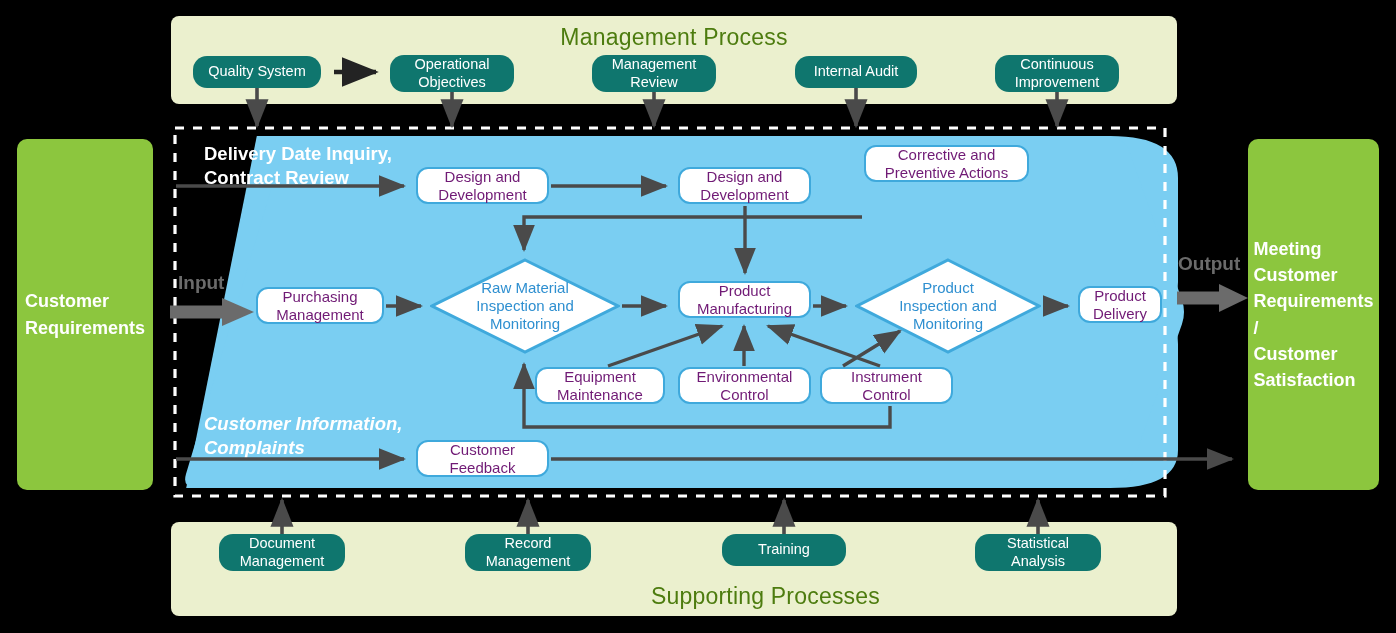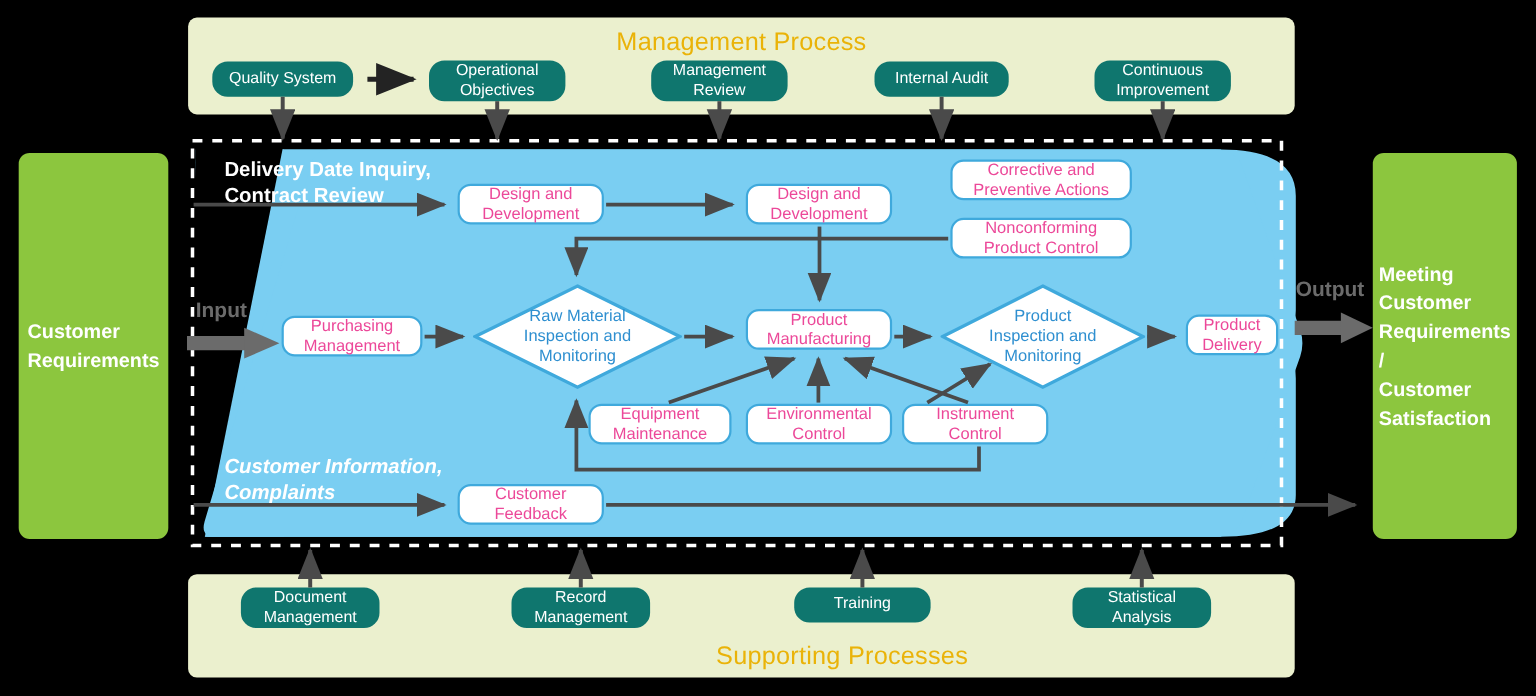--- a/index.html
+++ b/index.html
@@ -3,37 +3,37 @@
 <meta charset="utf-8">
 <style>
   html,body{margin:0;padding:0;background:#000;}
   body{width:1396px;height:633px;overflow:hidden;
        font-family:"Liberation Sans",sans-serif;}
   #stage{position:relative;width:1396px;height:633px;background:#000;}
 
   
   .band{position:absolute;background:#EBF0CE;border-radius:8px;}
   .band-title{position:absolute;width:100%;text-align:center;
-    color:#eab308;font-size:23px;letter-spacing:.2px;}
+    color:#4d7c0f;font-size:23px;letter-spacing:.2px;}
 
   
   .greenpanel{position:absolute;background:#8CC63E;border-radius:10px;
     display:flex;align-items:center;justify-content:center;text-align:left;
     color:#fff;font-weight:bold;font-size:18px;line-height:1.45;padding:0 8px;
     box-sizing:border-box;}
 
   
   .gchip{position:absolute;background:#0f766e;border-radius:14px;
     display:flex;align-items:center;justify-content:center;text-align:center;
     color:#fff;font-size:14.5px;line-height:1.2;box-sizing:border-box;padding:2px 6px;}
 
   
   .wbox{position:absolute;background:#fff;border:2px solid #3FA9DC;
     border-radius:12px;display:flex;align-items:center;justify-content:center;
-    text-align:center;color:#ec4899;font-size:15px;line-height:1.18;
+    text-align:center;color:#701a75;font-size:15px;line-height:1.18;
     box-sizing:border-box;padding:1px 4px;font-weight:500;z-index:6;}
 
   
   .diamond{position:absolute;z-index:6;text-decoration:underline;}
   .diamond .lbl{position:absolute;inset:0;display:flex;align-items:center;
     justify-content:center;text-align:center;color:#2E8FD0;font-size:15px;
     line-height:1.18;font-weight:500;}
 
   
   .bluelabel{position:absolute;color:#fff;font-weight:bold;font-size:18.5px;
@@ -135,21 +135,20 @@
 
   <div class="iolabel" style="left:178px;top:272px;">Input</div>
   <div class="iolabel" style="left:1178px;top:253px;">Output</div>
 
   <div class="wbox" style="left:416px;top:167px;width:133px;height:37px;">Design and<br>Development</div>
 
   <div class="wbox" style="left:678px;top:167px;width:133px;height:37px;">Design and<br>Development</div>
 
   <div class="wbox" style="left:864px;top:145px;width:165px;height:37px;">Corrective and<br>Preventive Actions</div>
 
-  <div class="wbox" style="left:864px;top:198px;width:165px;height:37px;">Nonconforming<br>Product Control</div>
 
   <div class="wbox" style="left:256px;top:287px;width:128px;height:37px;">Purchasing<br>Management</div>
 
   <div class="wbox" style="left:678px;top:281px;width:133px;height:37px;">Product<br>Manufacturing</div>
 
   <div class="wbox" style="left:1078px;top:286px;width:84px;height:37px;">Product<br>Delivery</div>
 
   <div class="wbox" style="left:535px;top:367px;width:130px;height:37px;">Equipment<br>Maintenance</div>
 
   <div class="wbox" style="left:678px;top:367px;width:133px;height:37px;text-align:center;">Environmental<br>Control</div>

